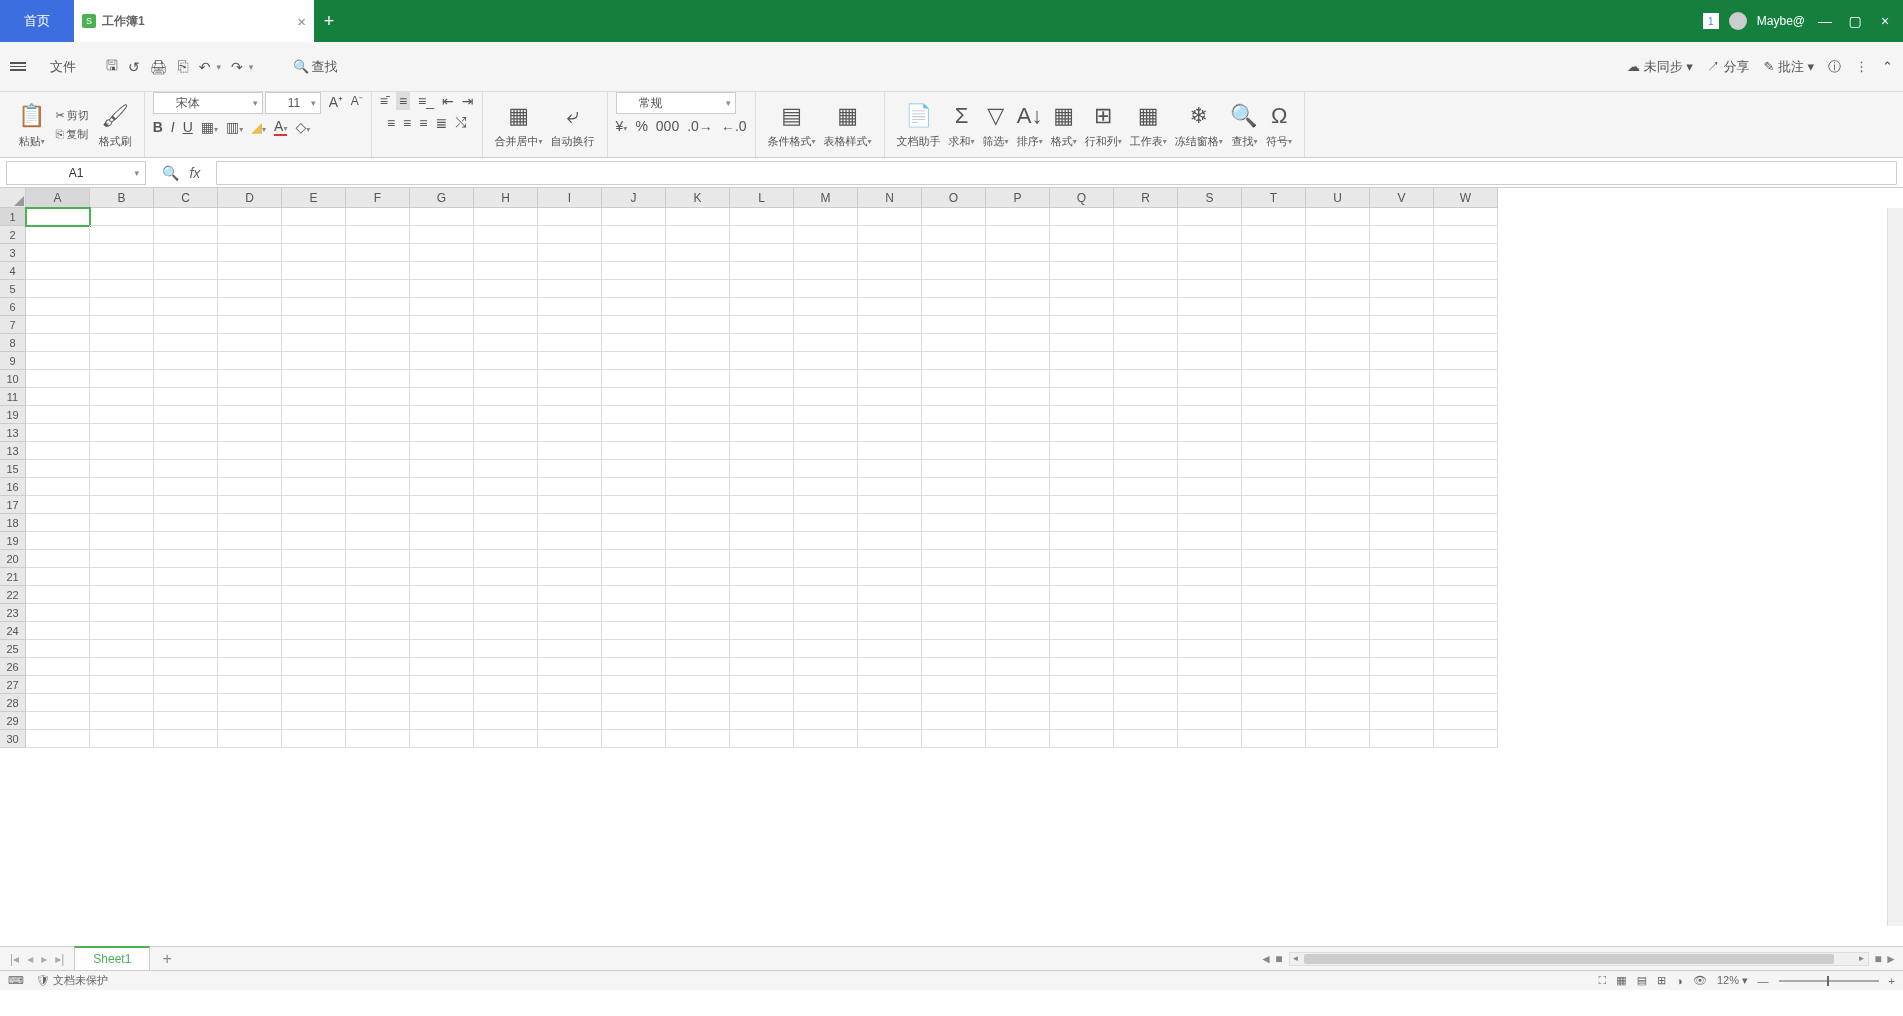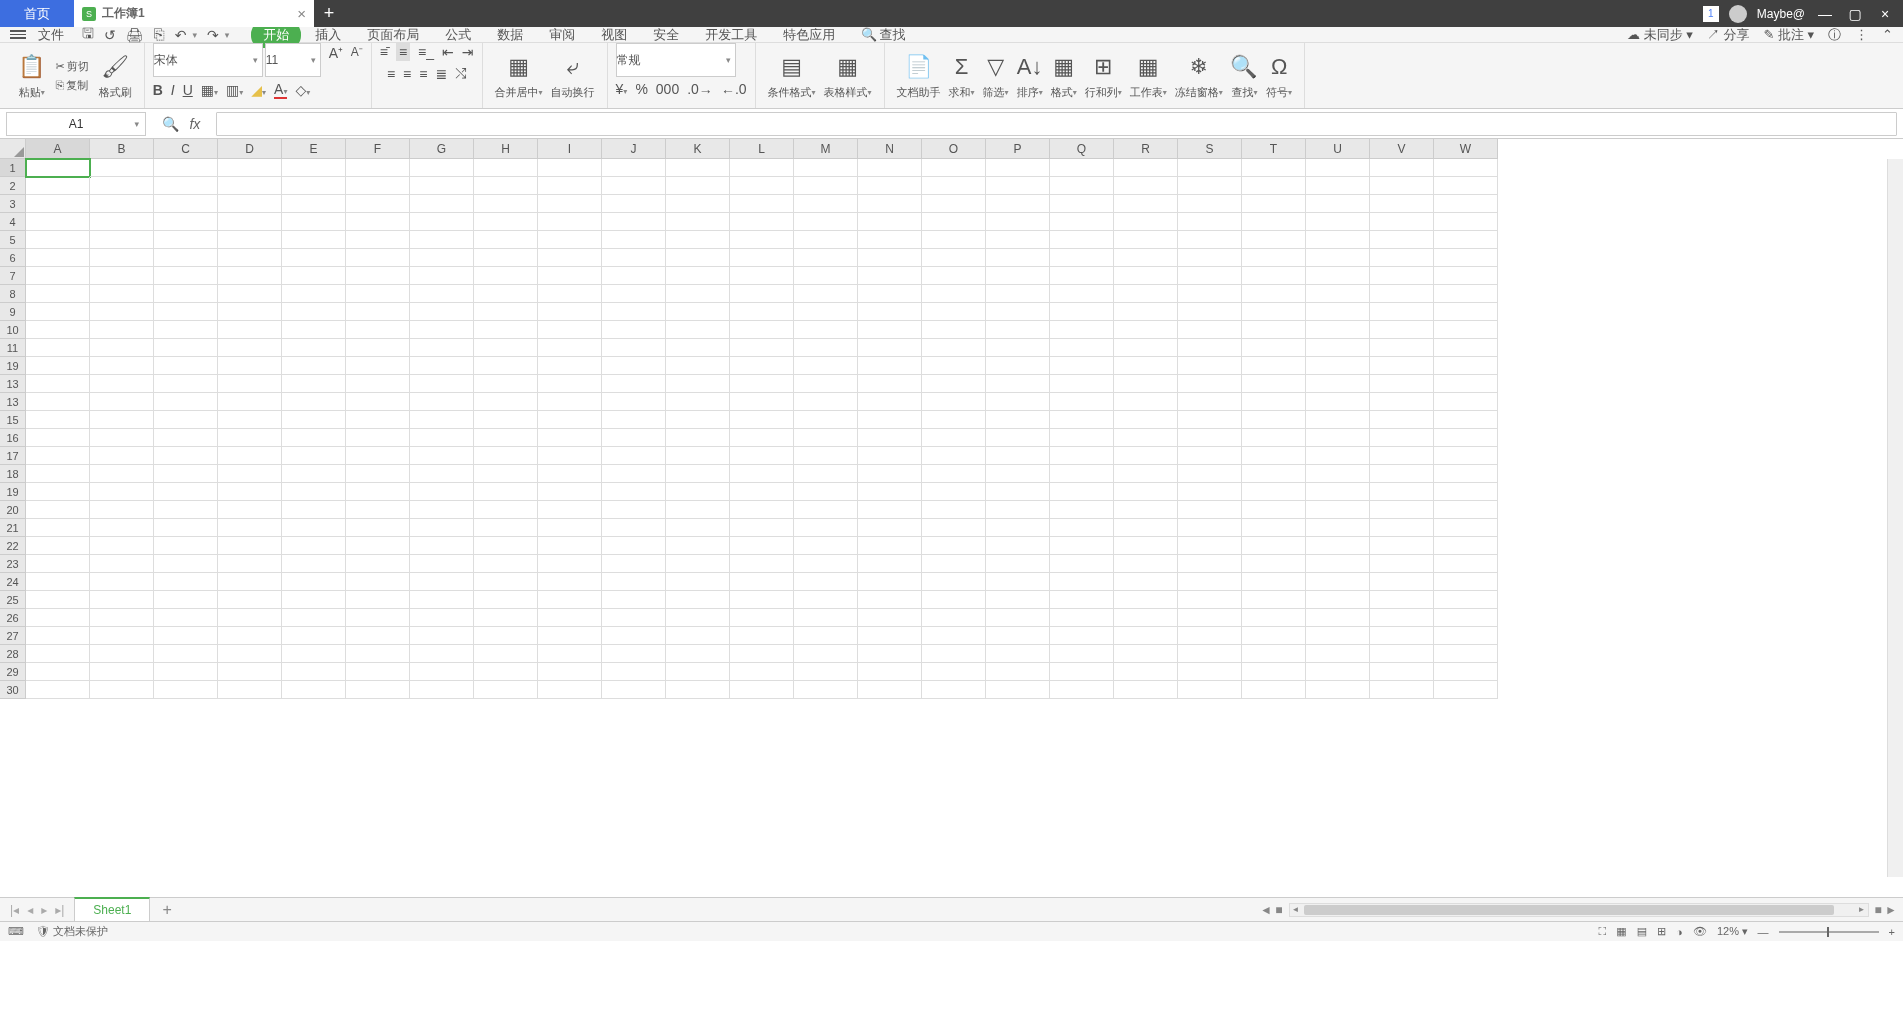--- a/index.html
+++ b/index.html
@@ -1,47 +1,47 @@
 <!DOCTYPE html>
 <html><head>
 <meta charset="utf-8">
 <style>
 * { margin:0; padding:0; box-sizing:border-box; font-family:"Microsoft YaHei",Arial,sans-serif; }
 body { width:1903px; height:1016px; overflow:hidden; background:#fff; font-size:12px; color:#333; }
-.titlebar { height:27px; background:#404040; display:flex; align-items:stretch; }
+.titlebar { height:42px; background:#15803d; display:flex; align-items:stretch; }
 .tab-home { width:74px; background:#3d6ee0; color:#fff; display:flex; align-items:center; justify-content:center; font-size:13px; }
 .tab-doc { width:240px; background:#fff; display:flex; align-items:center; padding:0 8px; gap:6px; position:relative; }
 .doc-icon { width:14px; height:14px; background:#4CAF50; color:#fff; font-size:9px; display:flex; align-items:center; justify-content:center; border-radius:2px; }
 .doc-title { font-size:12px; color:#666;font-weight:bold; }
 .tab-close { position:absolute; right:8px; color:#888; cursor:pointer; font-size:15px; }
 .tab-new { width:30px; display:flex; align-items:center; justify-content:center; color:#fff; font-size:18px; }
 .tbar-right { margin-left:auto; display:flex; align-items:center; gap:10px; padding-right:8px; color:#fff; }
 .user-badge { background:#fff; color:#4a7ef8; width:16px; height:16px; font-size:10px; display:flex; align-items:center; justify-content:center; }
 .avatar { width:18px; height:18px; border-radius:50%; background:#ccc; }
 .username { font-size:12px; }
 .win-btn { width:20px; height:16px; display:flex; align-items:center; justify-content:center; font-size:14px; }
 
-.menubar { height:16px; background:#f5f5f5; border-bottom:1px solid #ddd; display:flex; align-items:center; padding:0 10px; gap:8px; }
+.menubar { height:50px; background:#f5f5f5; border-bottom:1px solid #ddd; display:flex; align-items:center; padding:0 10px; gap:20px; }
 .hamburger { width:16px; display:flex; flex-direction:column; gap:2px; margin-right:4px;}
 .hamburger span{ height:1.5px; background:#555;}
 .file-label{font-size:13px; color:#555; margin-right:10px;}
 .qa-icons{display:flex; gap:10px; color:#555; font-size:14px; align-items:center; margin-right:14px;}
 .qa-icons span{cursor:pointer;}
 .dd{font-size:9px; color:#888; margin-left:-4px;}
 .menu-item{padding:4px 12px; font-size:13px; color:#555; cursor:pointer; border-radius:12px;}
 .menu-item.active{background:#4CAF50; color:#fff;}
 .search-menu{display:flex; align-items:center; gap:2px; color:#555; font-size:13px; margin-left:6px;}
 .mbar-right{margin-left:auto; display:flex; gap:14px; color:#555; font-size:13px; align-items:center;}
 
 .ribbon{height:66px; background:#f5f5f5; border-bottom:1px solid #ccc; display:flex; align-items:stretch; padding:0 6px;}
 .rgroup{display:flex; align-items:center; padding:0 8px; border-right:1px solid #ddd;}
 .clip-col{display:flex; flex-direction:column; gap:4px; font-size:11px; color:#555;}
 .clip-col div{display:flex; align-items:center; gap:2px;}
 .font-sel{display:flex; gap:2px;}
-.selbox{height:34px; border:1px solid #ccc; background:#fff; display:flex; align-items:center; padding:0 0; font-size:12px; color:#555; position:relative;}
+.selbox{height:22px; border:1px solid #ccc; background:#fff; display:flex; align-items:center; padding:0 22px; font-size:12px; color:#555; position:relative;}
 .selbox .arr{position:absolute; right:4px; font-size:9px; color:#888;}
 .btnrow{display:flex; gap:8px; align-items:center; color:#555; font-size:14px;}
 .bigbtn{display:flex; flex-direction:column; align-items:center; font-size:11px; color:#555; padding:0 4px; gap:2px; cursor:pointer;}
 .bigbtn .ic{font-size:22px; height:32px; display:flex; align-items:center; color:#555;}
 .bigbtn .lab{display:flex; align-items:center; gap:0px;}
 .dd2{font-size:8px; color:#888;}
 
 .namebar{height:30px; border-bottom:1px solid #ccc; display:flex; align-items:center; padding:4px 6px; gap:16px;}
 .namebox{width:140px; height:24px; border:1px solid #ccc; display:flex; align-items:center; justify-content:center; font-size:12px; position:relative;}
 .namebox .arr{position:absolute; right:6px; font-size:9px; color:#888;}
@@ -110,32 +110,20 @@
   <div class="qa-icons">
     <span>🖫</span>
     <span>↺</span>
     <span>🖨</span>
     <span>⎘</span>
     <span>↶</span>
       <span class="dd">▾</span>
     <span>↷</span>
     <span class="dd">▾</span>
   </div>
-  <div id="menu-items" style="display:flex; gap:2px;">
-      <span class="menu-item active">开始</span>
-      <span class="menu-item">插入</span>
-      <span class="menu-item">页面布局</span>
-      <span class="menu-item">公式</span>
-      <span class="menu-item">数据</span>
-      <span class="menu-item">审阅</span>
-      <span class="menu-item">视图</span>
-      <span class="menu-item">安全</span>
-      <span class="menu-item">开发工具</span>
-      <span class="menu-item">特色应用</span>
-    </div>
   <div class="search-menu">
     <span>🔍</span>
     <span>查找</span>
   </div>
   <div class="mbar-right">
     <span>☁ <span>未同步</span> ▾</span>
     <span>↗ <span>分享</span></span>
     <span>✎ <span>批注</span> ▾</span>
     <span>ⓘ</span>
     <span>⋮</span>

